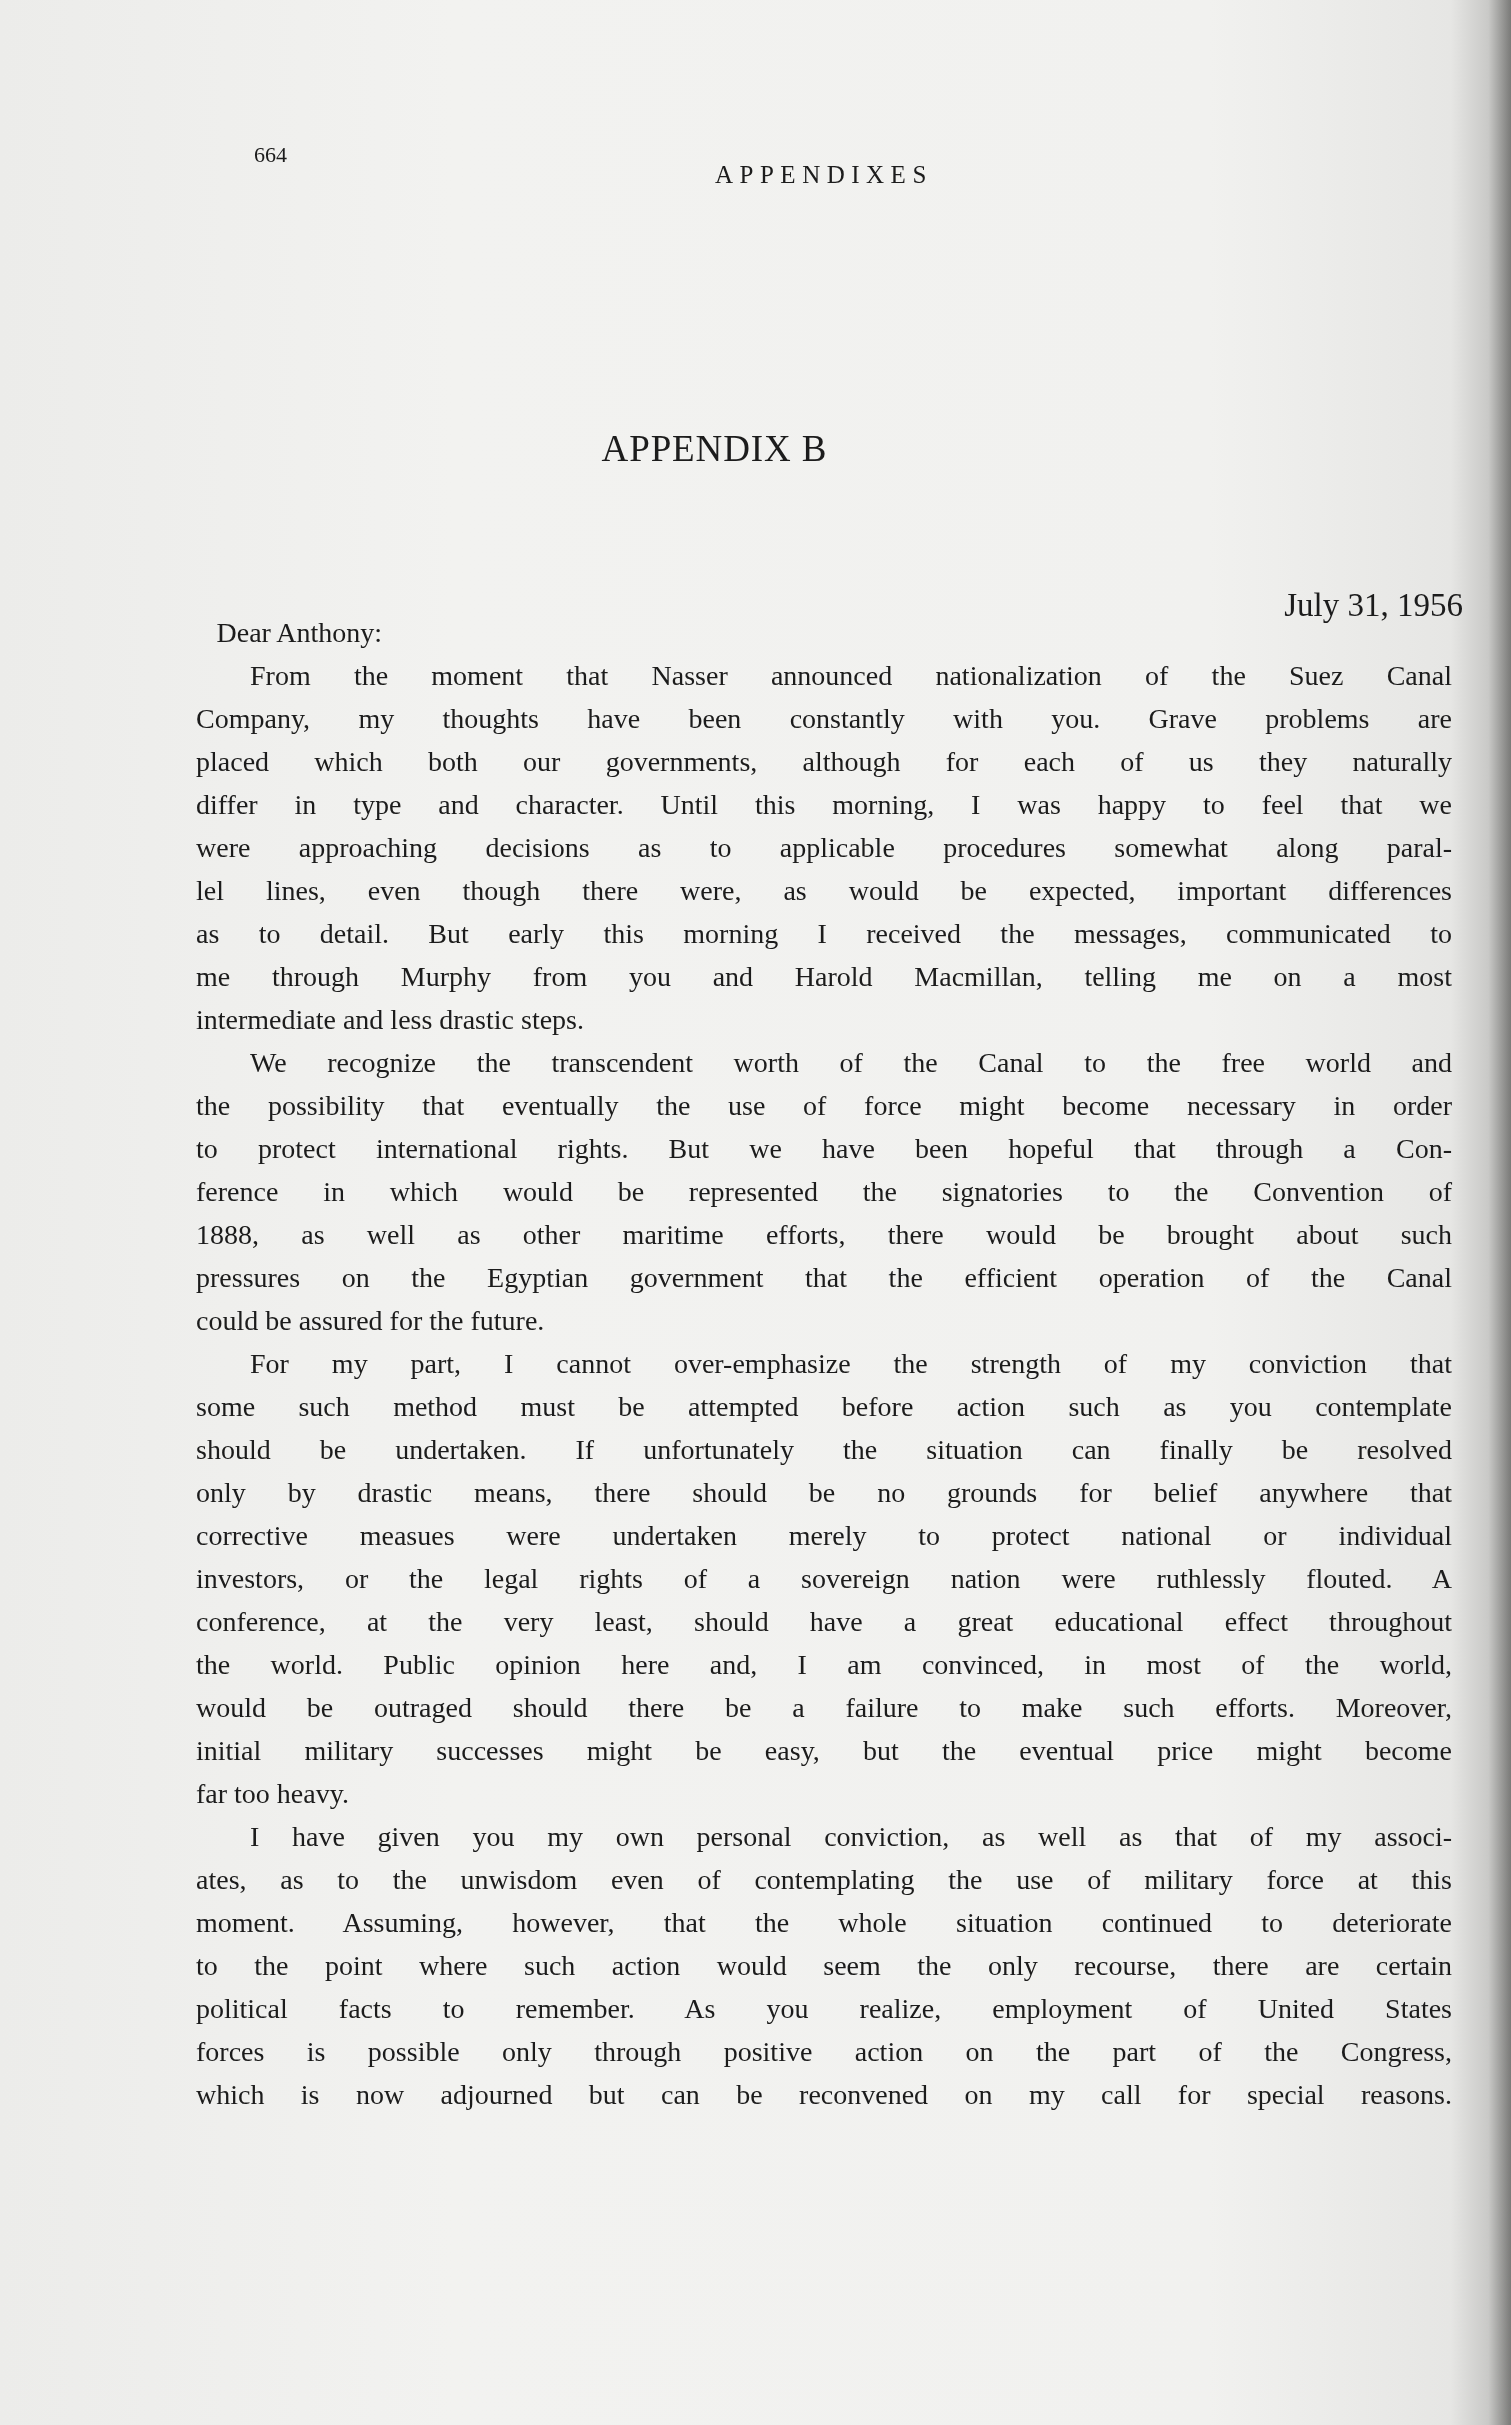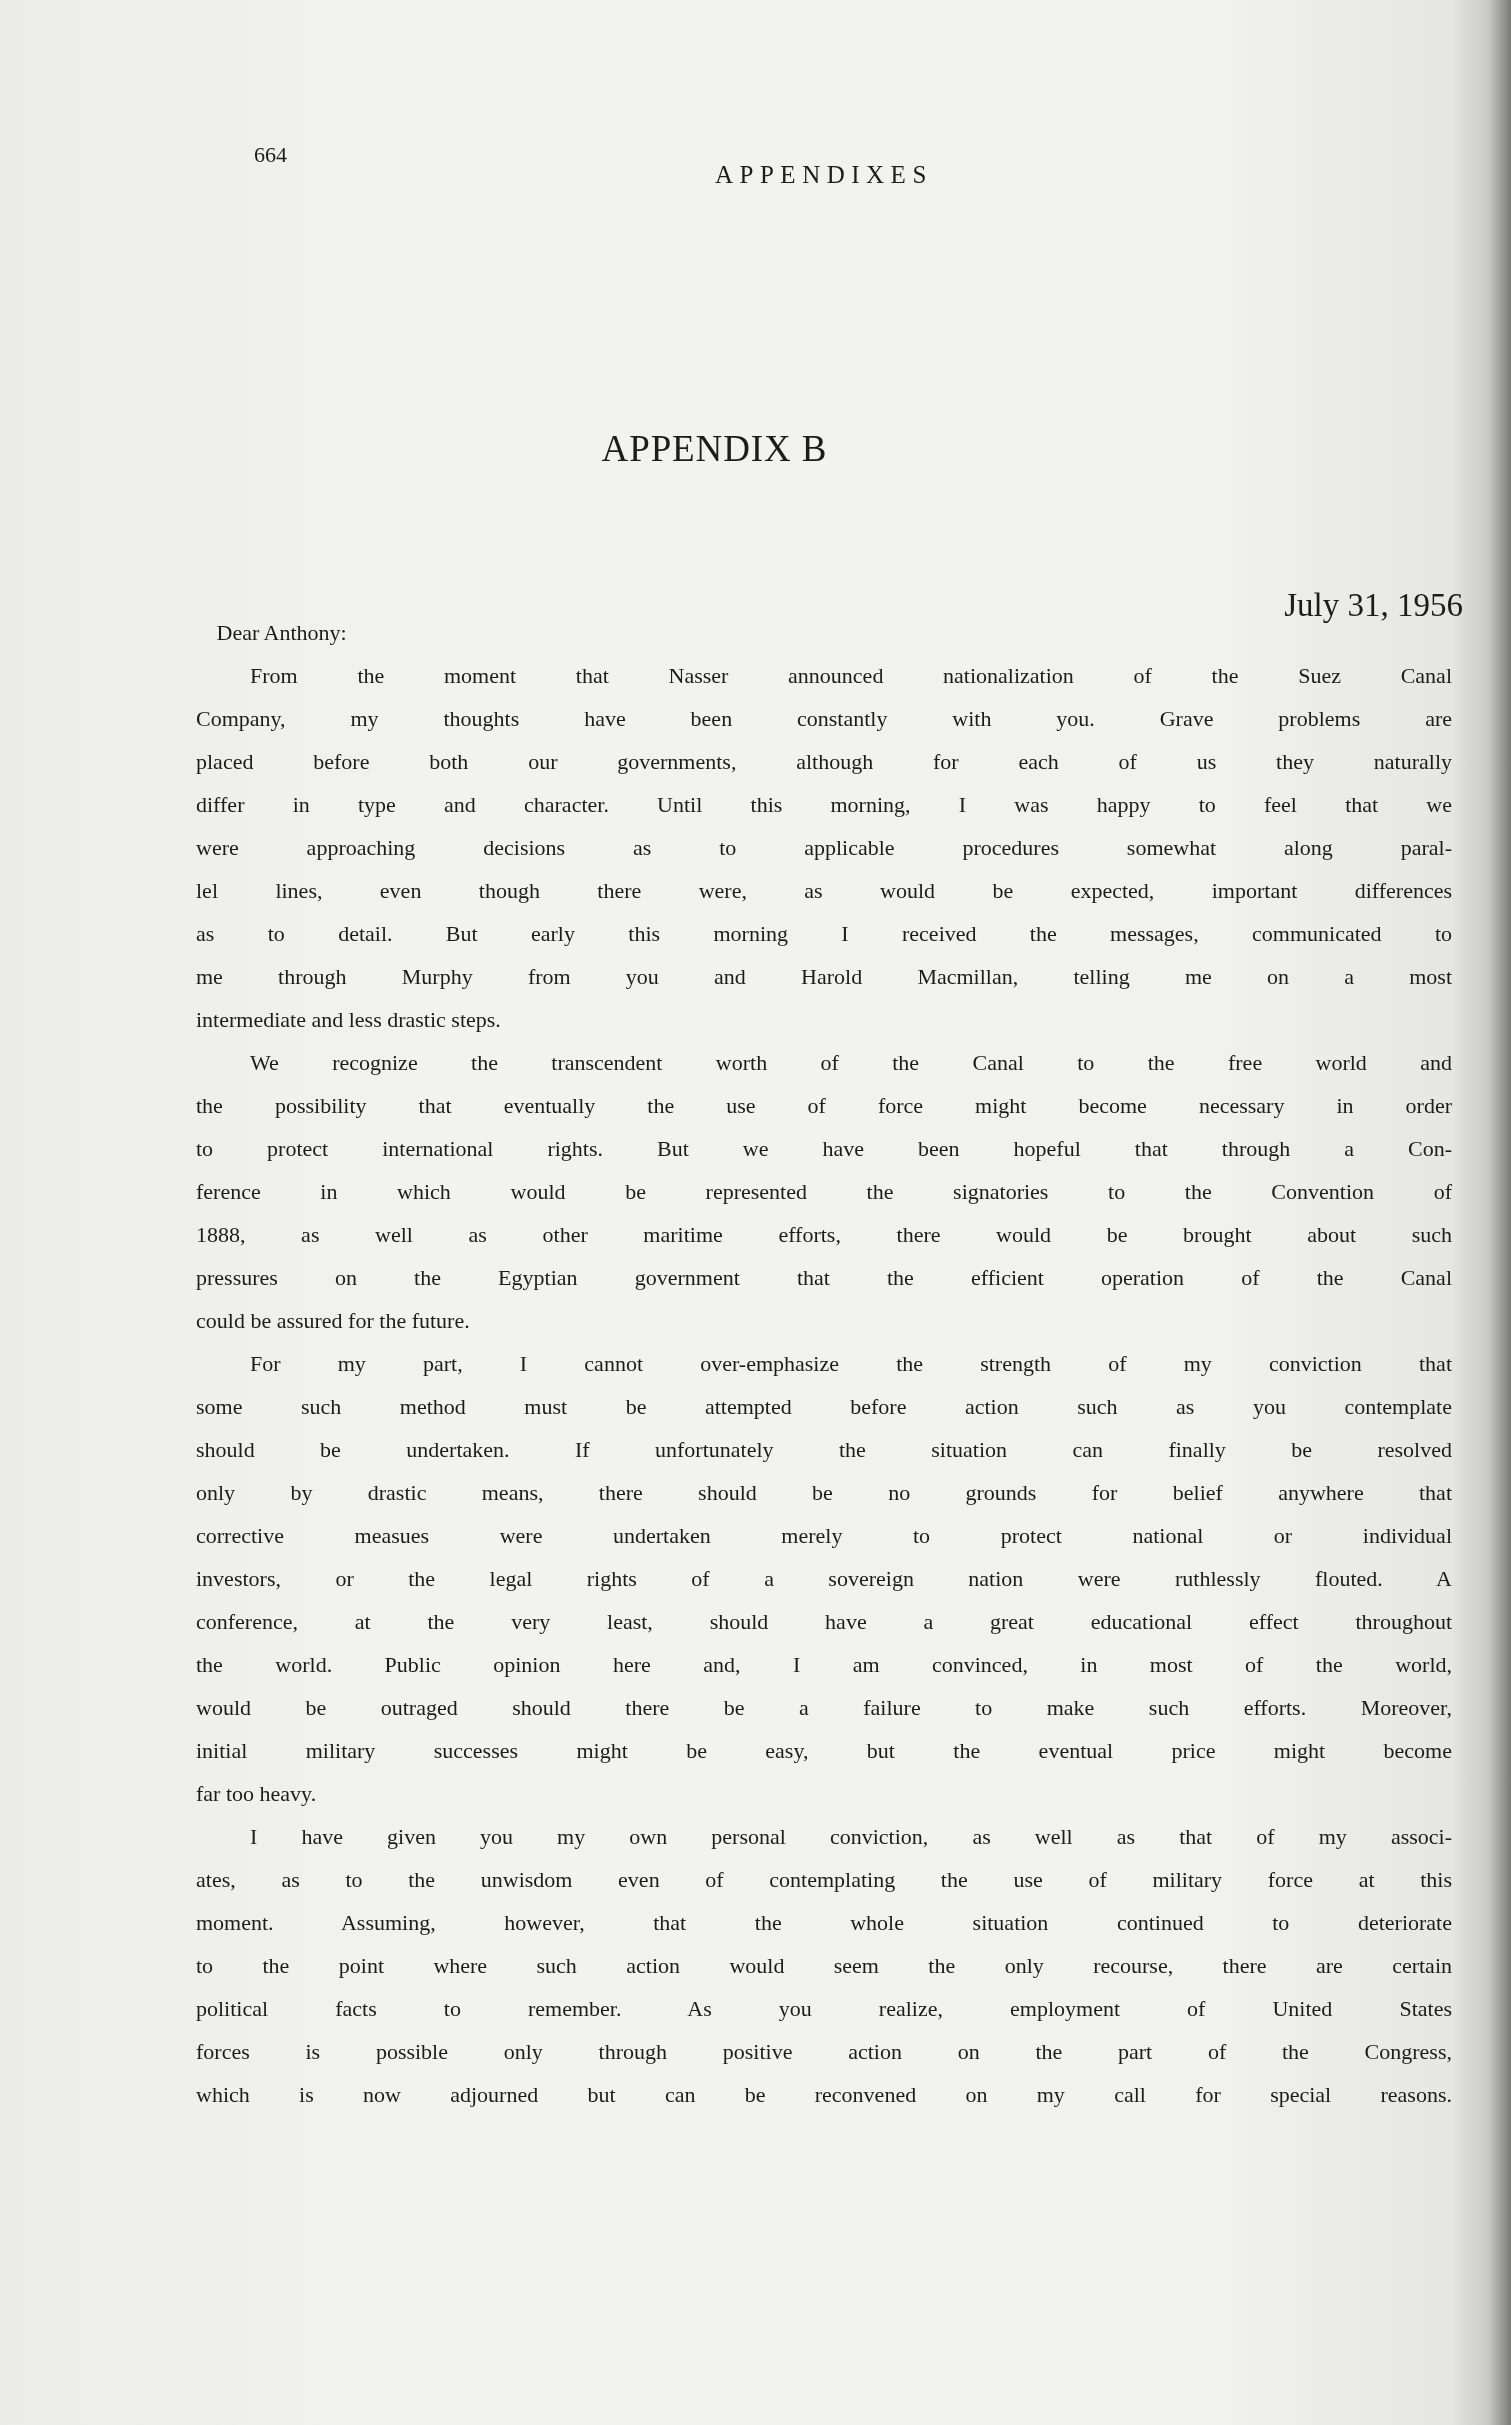--- a/index.html
+++ b/index.html
@@ -59,21 +59,21 @@
       top: 571px;
       right: 48px;
       font-size: 33px;
       margin-top: 16px;
     }
     .text-block {
       position: absolute;
       left: 196px;
       width: 1256px;
       top: 611px;
-      font-size: 22px;
+      font-size: 28px;
     }
     .line {
       display: block;
       height: 43px;
       line-height: 43px;
       white-space: nowrap;
       text-align: justify;
       text-align-last: justify;
     }
     .line.last {
@@ -99,21 +99,21 @@
 
   <div class="appendix-title">APPENDIX B</div>
 
   <div class="date">July 31, 1956</div>
 
   <div class="text-block">
     <span class="line salutation">Dear Anthony:</span>
 
     <span class="line indent">From the moment that Nasser announced nationalization of the Suez Canal</span>
     <span class="line">Company, my thoughts have been constantly with you. Grave problems are</span>
-    <span class="line">placed before both our governments, although for each of us they naturally</span>
+    <span class="line">placed which both our governments, although for each of us they naturally</span>
     <span class="line">differ in type and character. Until this morning, I was happy to feel that we</span>
     <span class="line">were approaching decisions as to applicable procedures somewhat along paral-</span>
     <span class="line">lel lines, even though there were, as would be expected, important differences</span>
     <span class="line">as to detail. But early this morning I received the messages, communicated to</span>
     <span class="line">me through Murphy from you and Harold Macmillan, telling me on a most</span>
     <span class="line last">intermediate and less drastic steps.</span>
 
     <span class="line indent">We recognize the transcendent worth of the Canal to the free world and</span>
     <span class="line">the possibility that eventually the use of force might become necessary in order</span>
     <span class="line">to protect international rights. But we have been hopeful that through a Con-</span>

